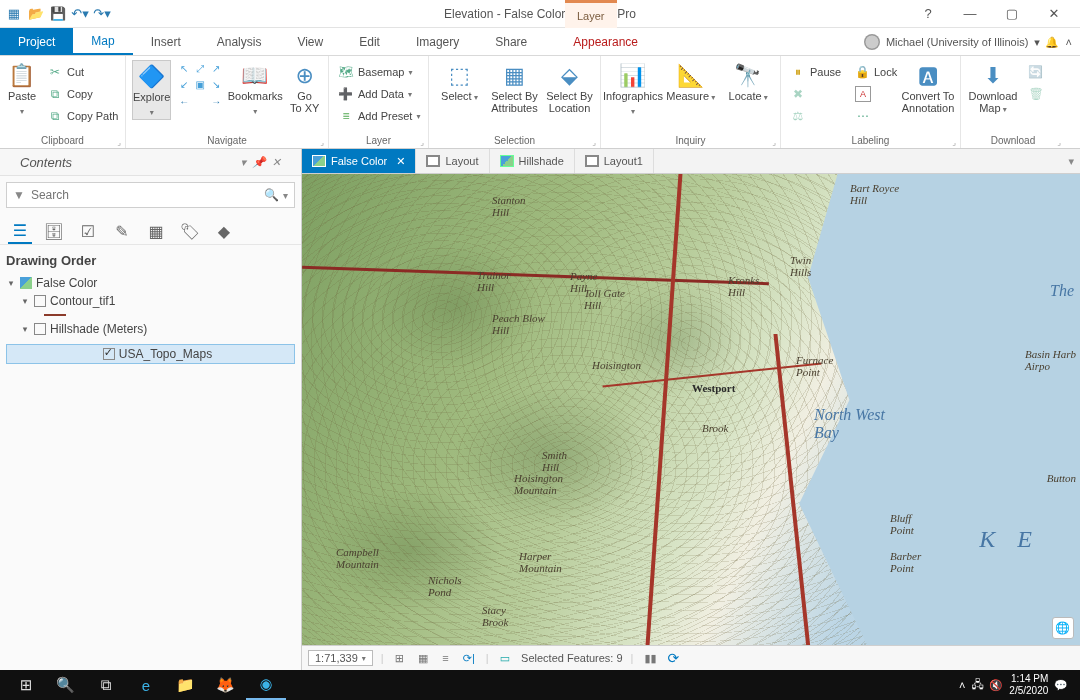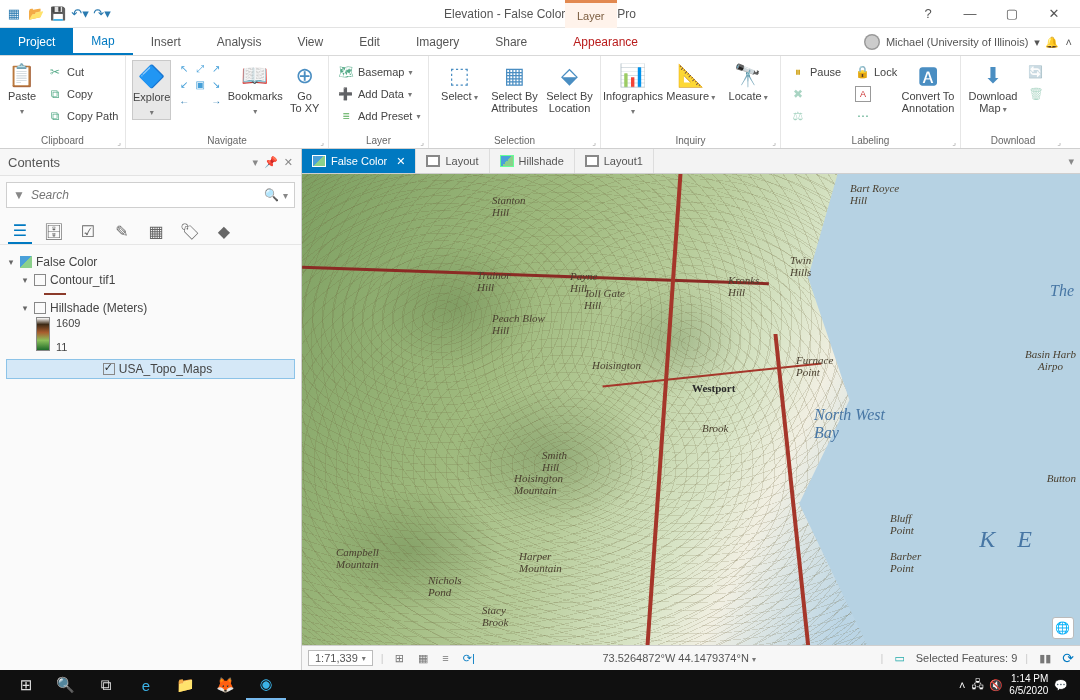--- a/index.html
+++ b/index.html
@@ -41,25 +41,25 @@
 .smallbtn.dd::after { content: " ▾"; font-size: 8px; color: #777; }
 .explore { background: #e8e8e8; border: 1px solid #c9c9c9; }
 .navarrows { display: grid; grid-template-columns: repeat(3, 14px); grid-template-rows: repeat(3, 14px); gap: 2px; width: 50px; align-content: start; padding-top: 2px; }
 .navarrows span { color: #46a0d9; font-size: 10px; text-align: center; line-height: 14px; }
 
 
 .workspace { display: flex; height: 521px; }
 
 
 .contents { width: 302px; background: #fafafa; border-right: 1px solid #cfcfcf; display: flex; flex-direction: column; }
-.chead { height: 27px; display: flex; align-items: center; padding: 0 8px; background: #f7f7f7; border-bottom: 1px solid #e3e3e3; font-size: 13px; color: #555; }
+.chead { height: 27px; display: flex; align-items: center; padding: 0 20px; background: #f7f7f7; border-bottom: 1px solid #e3e3e3; font-size: 13px; color: #555; font-style: italic; }
 .chead .hctrls { margin-left: auto; display: flex; gap: 6px; color: #888; font-size: 11px; }
 .csearch { margin: 6px; height: 26px; border: 1px solid #cfcfcf; display: flex; align-items: center; padding: 0 6px; background: #fff; }
 .csearch .sficon { color: #888; margin-right: 6px; }
-.csearch input { border: none; outline: none; flex: 1; font-size: 12px; color: #888; font-style: italic; }
+.csearch input { border: none; outline: none; flex: 1; font-size: 12px; color: #888; }
 .csearch .sdrop { color: #888; font-size: 10px; margin-left: 4px; }
 .ctools { display: flex; gap: 10px; padding: 4px 8px 0 8px; border-bottom: 1px solid #e6e6e6; }
 .ctools .ct { width: 24px; height: 26px; display: flex; align-items: center; justify-content: center; color: #666; font-size: 16px; }
 .ctools .ct.active { border-bottom: 2px solid #0079c1; color: #0079c1; }
 .ctree { padding: 8px 6px; font-size: 12px; color: #444; }
 .ctree .head { font-weight: 600; font-size: 13px; margin-bottom: 6px; }
 .trow { display: flex; align-items: center; gap: 4px; padding: 2px 0; }
 .trow .tw { color: #666; font-size: 9px; width: 10px; text-align: center; }
 .trow .cb { width: 12px; height: 12px; border: 1px solid #888; display: inline-block; position: relative; }
 .trow .cb.checked::after { content: "✓"; position: absolute; top: -3px; left: 0; font-size: 11px; color: #333; }
@@ -351,45 +351,39 @@
     <div class="ctools">
       <span class="ct active">☰</span>
       <span class="ct">🗄</span>
       <span class="ct">☑</span>
       <span class="ct">✎</span>
       <span class="ct">▦</span>
       <span class="ct">🏷</span>
       <span class="ct">◆</span>
     </div>
     <div class="ctree">
+      <div class="head">Drawing Order</div>
 
       <div class="trow">
         <span class="tw">▾</span>
         <span style="width:12px;height:12px;background:linear-gradient(135deg,#4aa0d9 50%,#8bd08b 50%);display:inline-block"></span>
         <span>False Color</span>
       </div>
 
       <div class="trow ind1">
         <span class="tw">▾</span>
         <span class="cb"></span>
         <span>Contour_tif1</span>
       </div>
       <div class="line-sw"></div>
 
       <div class="trow ind1">
         <span class="tw">▾</span>
         <span class="cb"></span>
         <span>Hillshade (Meters)</span>
-      </div>
-      <div style="display:flex;align-items:flex-start;gap:6px;margin-left:30px">
-        <div class="gradient-v" style="margin:0"></div>
-        <div style="display:flex;flex-direction:column;justify-content:space-between;height:36px;font-size:11px;color:#444">
-          <span>1609</span>
-          <span>11</span>
-        </div>
       </div>
 
       <div class="trow ind1 sel" style="margin-top:6px">
         <span class="cb checked"></span>
         <span>USA_Topo_Maps</span>
       </div>
     </div>
   </div>
 
   <div class="maparea">
@@ -458,42 +452,38 @@
 Hill</span>
       <span class="mlabel" style="top:180px;left:494px;white-space:pre">Furnace
 Point</span>
       <span class="mlabel big" style="top:232px;left:512px;white-space:pre">North West
 Bay</span>
       <span class="mlabel" style="top:338px;left:588px;white-space:pre">Bluff
 Point</span>
       <span class="mlabel" style="top:376px;left:588px;white-space:pre">Barber
 Point</span>
       <span class="mlabel" style="top:298px;right:4px">Button</span>
-      <span class="mlabel" style="top:174px;right:4px;white-space:pre;text-align:center">Basin Harb
+      <span class="mlabel" style="top:174px;right:4px;white-space:pre;text-align:left">Basin Harb
 Airpo</span>
       <span class="mlabel big" style="top:108px;right:6px">The</span>
       <span class="mlabel bigK" style="top:352px;right:40px">K   E</span>
 
       <div class="mapcorner">🌐</div>
     </div>
 
     <div class="statusbar">
       <div class="scalebox">
         <span>1:71,339</span>
           <span style="font-size:8px;color:#777">▾</span>
       </div>
       <span class="sep">|</span>
       <span class="sicon">⊞</span>
       <span class="sicon">▦</span>
       <span class="sicon">≡</span>
       <span class="sicon" style="color:#0079c1">⟳|</span>
-      <div class="mid">
-        <span>73.5264872°W 44.1479374°N</span>
-        <span style="font-size:8px;color:#777"> ▾</span>
-      </div>
       <span class="sep">|</span>
       <span class="sicon" style="color:#2aa">▭</span>
       <span>Selected Features: 9</span>
       <span class="sep">|</span>
       <span class="sicon">▮▮</span>
       <span class="refresh">⟳</span>
     </div>
   </div>
 </div>
 
@@ -504,17 +494,17 @@
   <div class="tb" style="color:#3bb2e6">e</div>
   <div class="tb">📁</div>
   <div class="tb" style="color:#e66a1f">🦊</div>
   <div class="tb active" style="color:#3bb2e6">◉</div>
   <div class="tray">
     <span>˄</span>
     <span>🖧</span>
     <span style="color:#d33">🔇</span>
     <div class="clock">
       <div>1:14 PM</div>
-      <div>6/5/2020</div>
+      <div>2/5/2020</div>
     </div>
     <span>💬</span>
   </div>
 </div>
 
 </body></html>

